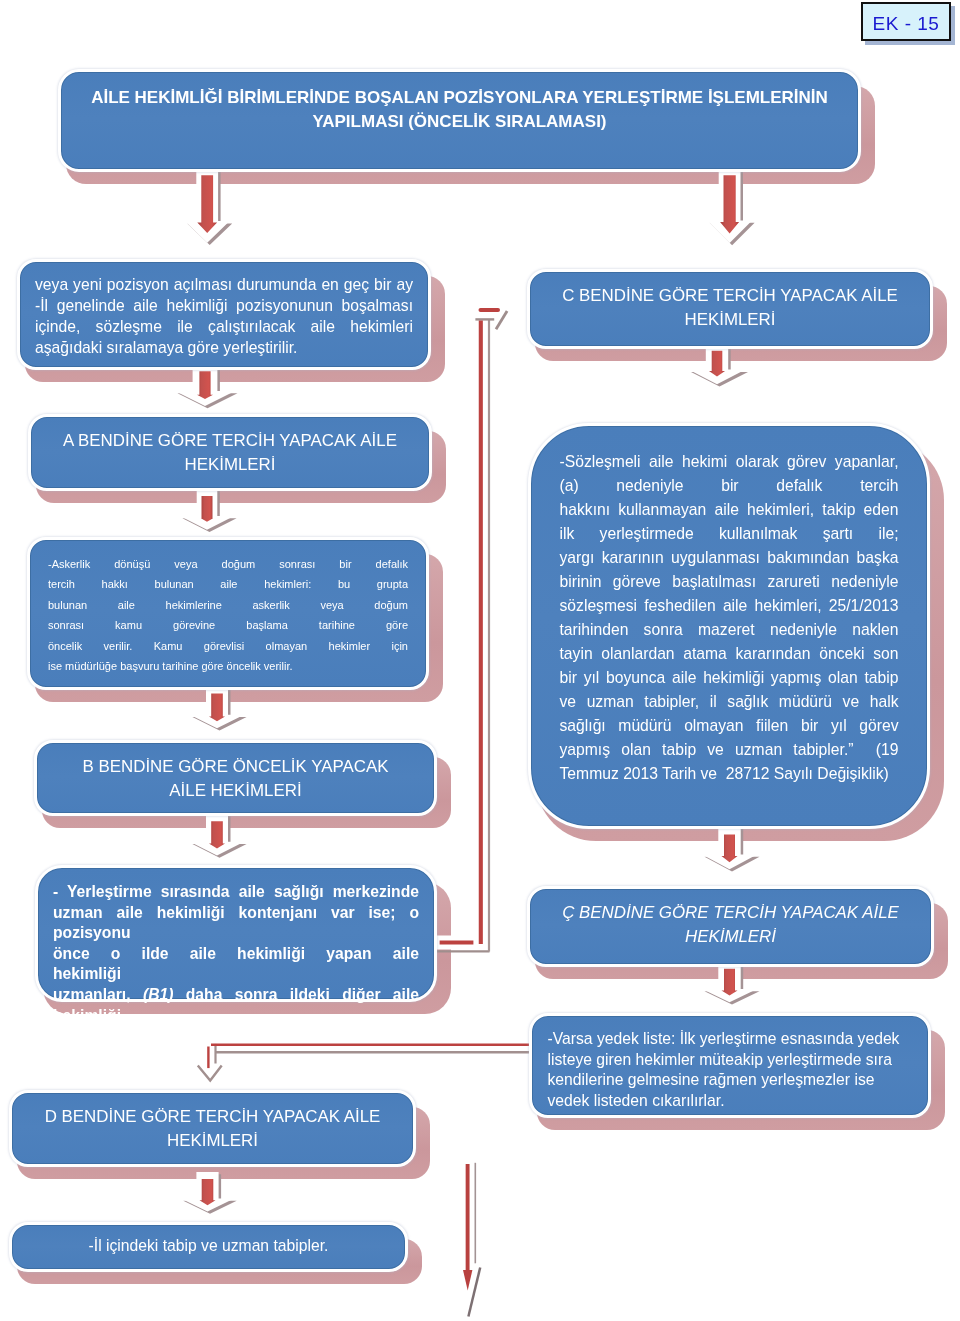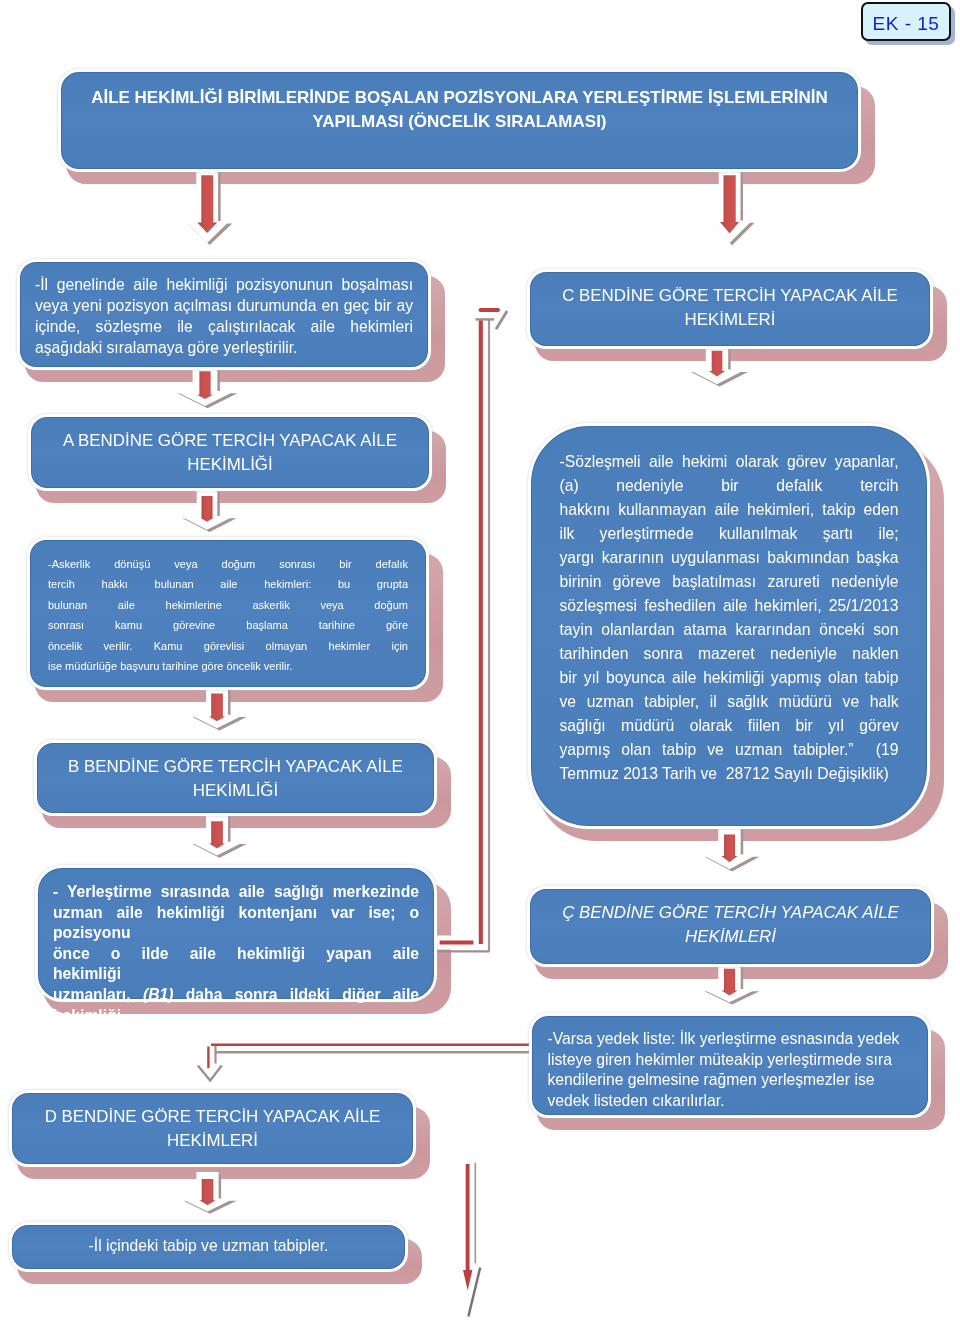--- a/index.html
+++ b/index.html
@@ -20,21 +20,21 @@
 
   .hdr{text-align:center;}
   .bdy{text-align:justify;text-justify:inter-word;}
   .bdyL{text-align:left;}
   .ln{text-align:justify;text-align-last:justify;white-space:pre-wrap;}
   .ln.last{text-align-last:left;}
   .bdyL .ln{text-align:left;text-align-last:left;}
 
   
   #badge{position:absolute;left:861px;top:2px;width:90px;height:39px;box-sizing:border-box;
-         background:#d7f2fb;border:2.4px solid #111;border-radius:7px;z-index:5;
+         background:#d7f2fb;border:2.4px solid #111;border-radius:0;z-index:5;
          box-shadow:4px 4px 0 0 rgba(90,120,175,.55);}
   #badge span{position:absolute;left:0;right:0;top:9px;text-align:center;
          color:#1a1ad0;font-size:19px;letter-spacing:.5px;}
 
   svg.arrows{position:absolute;left:0;top:0;width:960px;height:1321px;z-index:2;
              overflow:visible;pointer-events:none;}
 </style>
 </head>
 <body>
 
@@ -144,67 +144,67 @@
 
   <div class="box" style="left:58px;top:69px;width:803px;height:103px;border-radius:21px;">
     <div class="tx hdr" style="top:14px;left:24px;right:24px;font-size:17.0px;line-height:24.3px;font-weight:bold;">
       <div>AİLE HEKİMLİĞİ BİRİMLERİNDE BOŞALAN POZİSYONLARA YERLEŞTİRME İŞLEMLERİNİN</div>
       <div>YAPILMASI (ÖNCELİK SIRALAMASI)</div>
     </div>
   </div>
 
   <div class="box" style="left:17px;top:259px;width:414px;height:111px;border-radius:19px;">
     <div class="tx bdy" style="top:12px;left:15px;right:15px;font-size:15.7px;line-height:21px;">
+        <div class="ln">veya yeni pozisyon açılması durumunda en geç bir ay</div>
         <div class="ln">-İl genelinde aile hekimliği pozisyonunun boşalması</div>
-        <div class="ln">veya yeni pozisyon açılması durumunda en geç bir ay</div>
         <div class="ln">içinde, sözleşme ile çalıştırılacak aile hekimleri</div>
         <div class="ln last">aşağıdaki sıralamaya göre yerleştirilir.</div>
       </div>
   </div>
 
   <div class="box" style="left:527px;top:269px;width:406px;height:80px;border-radius:19px;">
     <div class="tx hdr" style="top:12px;left:28px;right:28px;font-size:16.9px;line-height:24px;">C BENDİNE GÖRE TERCİH YAPACAK AİLE HEKİMLERİ</div>
   </div>
 
   <div class="box" style="left:28px;top:414px;width:404px;height:77px;border-radius:19px;">
-    <div class="tx hdr" style="top:12px;left:28px;right:28px;font-size:16.9px;line-height:23.5px;">A BENDİNE GÖRE TERCİH YAPACAK AİLE HEKİMLİĞİ</div>
+    <div class="tx hdr" style="top:12px;left:28px;right:28px;font-size:16.9px;line-height:23.5px;">A BENDİNE GÖRE TERCİH YAPACAK AİLE HEKİMLERİ</div>
   </div>
 
   <div class="box" style="left:528px;top:423px;width:402px;height:406px;border-radius:61px;">
     <div class="tx bdy" style="top:24px;left:28.5px;right:28.5px;font-size:15.7px;line-height:24px;">
         <div class="ln">-Sözleşmeli aile hekimi olarak görev yapanlar,</div>
         <div class="ln">(a) nedeniyle bir defalık tercih</div>
         <div class="ln">hakkını kullanmayan aile hekimleri, takip eden</div>
         <div class="ln">ilk yerleştirmede kullanılmak şartı ile;</div>
         <div class="ln">yargı kararının uygulanması bakımından başka</div>
         <div class="ln">birinin göreve başlatılması zarureti nedeniyle</div>
         <div class="ln">sözleşmesi feshedilen aile hekimleri, 25/1/2013</div>
+        <div class="ln">tarihinden sonra mazeret nedeniyle naklen</div>
         <div class="ln">tayin olanlardan atama kararından önceki son</div>
-        <div class="ln">tarihinden sonra mazeret nedeniyle naklen</div>
         <div class="ln">bir yıl boyunca aile hekimliği yapmış olan tabip</div>
         <div class="ln">ve uzman tabipler, il sağlık müdürü ve halk</div>
-        <div class="ln">sağlığı müdürü olarak fiilen bir yıl görev</div>
+        <div class="ln">sağlığı müdürü olmayan fiilen bir yıl görev</div>
         <div class="ln">yapmış olan tabip ve uzman tabipler.”  (19</div>
         <div class="ln last">Temmuz 2013 Tarih ve  28712 Sayılı Değişiklik)</div>
       </div>
   </div>
 
   <div class="box" style="left:27px;top:537px;width:402px;height:153px;border-radius:19px;">
     <div class="tx bdy" style="top:14px;left:18px;right:18px;font-size:11px;line-height:20.4px;">
         <div class="ln">-Askerlik dönüşü veya doğum sonrası bir defalık</div>
         <div class="ln">tercih hakkı bulunan aile hekimleri: bu grupta</div>
         <div class="ln">bulunan aile hekimlerine askerlik veya doğum</div>
         <div class="ln">sonrası kamu görevine başlama tarihine göre</div>
         <div class="ln">öncelik verilir. Kamu görevlisi olmayan hekimler için</div>
         <div class="ln last">ise müdürlüğe başvuru tarihine göre öncelik verilir.</div>
       </div>
   </div>
 
   <div class="box" style="left:34px;top:740px;width:403px;height:76px;border-radius:19px;">
-    <div class="tx hdr" style="top:12px;left:28px;right:28px;font-size:16.9px;line-height:23.5px;">B BENDİNE GÖRE TERCİH YAPACAK AİLE HEKİMLİĞİ</div>
+    <div class="tx hdr" style="top:12px;left:28px;right:28px;font-size:16.9px;line-height:23.5px;">B BENDİNE GÖRE ÖNCELİK YAPACAK AİLE HEKİMLERİ</div>
   </div>
 
   <div class="box" style="left:35px;top:865px;width:402px;height:137px;border-radius:27px;">
     <div class="tx bdy" style="top:14px;left:15px;right:15px;font-size:15.7px;line-height:20.6px;font-weight:bold;">
         <div class="ln">-  Yerleştirme  sırasında  aile  sağlığı  merkezinde</div>
         <div class="ln">uzman aile hekimliği kontenjanı var ise; o pozisyonu</div>
         <div class="ln">önce  o  ilde  aile  hekimliği  yapan  aile  hekimliği</div>
         <div class="ln">uzmanları, <i>(B1)</i> daha sonra ildeki diğer aile hekimliği</div>
         <div class="ln last">uzmanları. <i>(B2)</i></div>
       </div>

